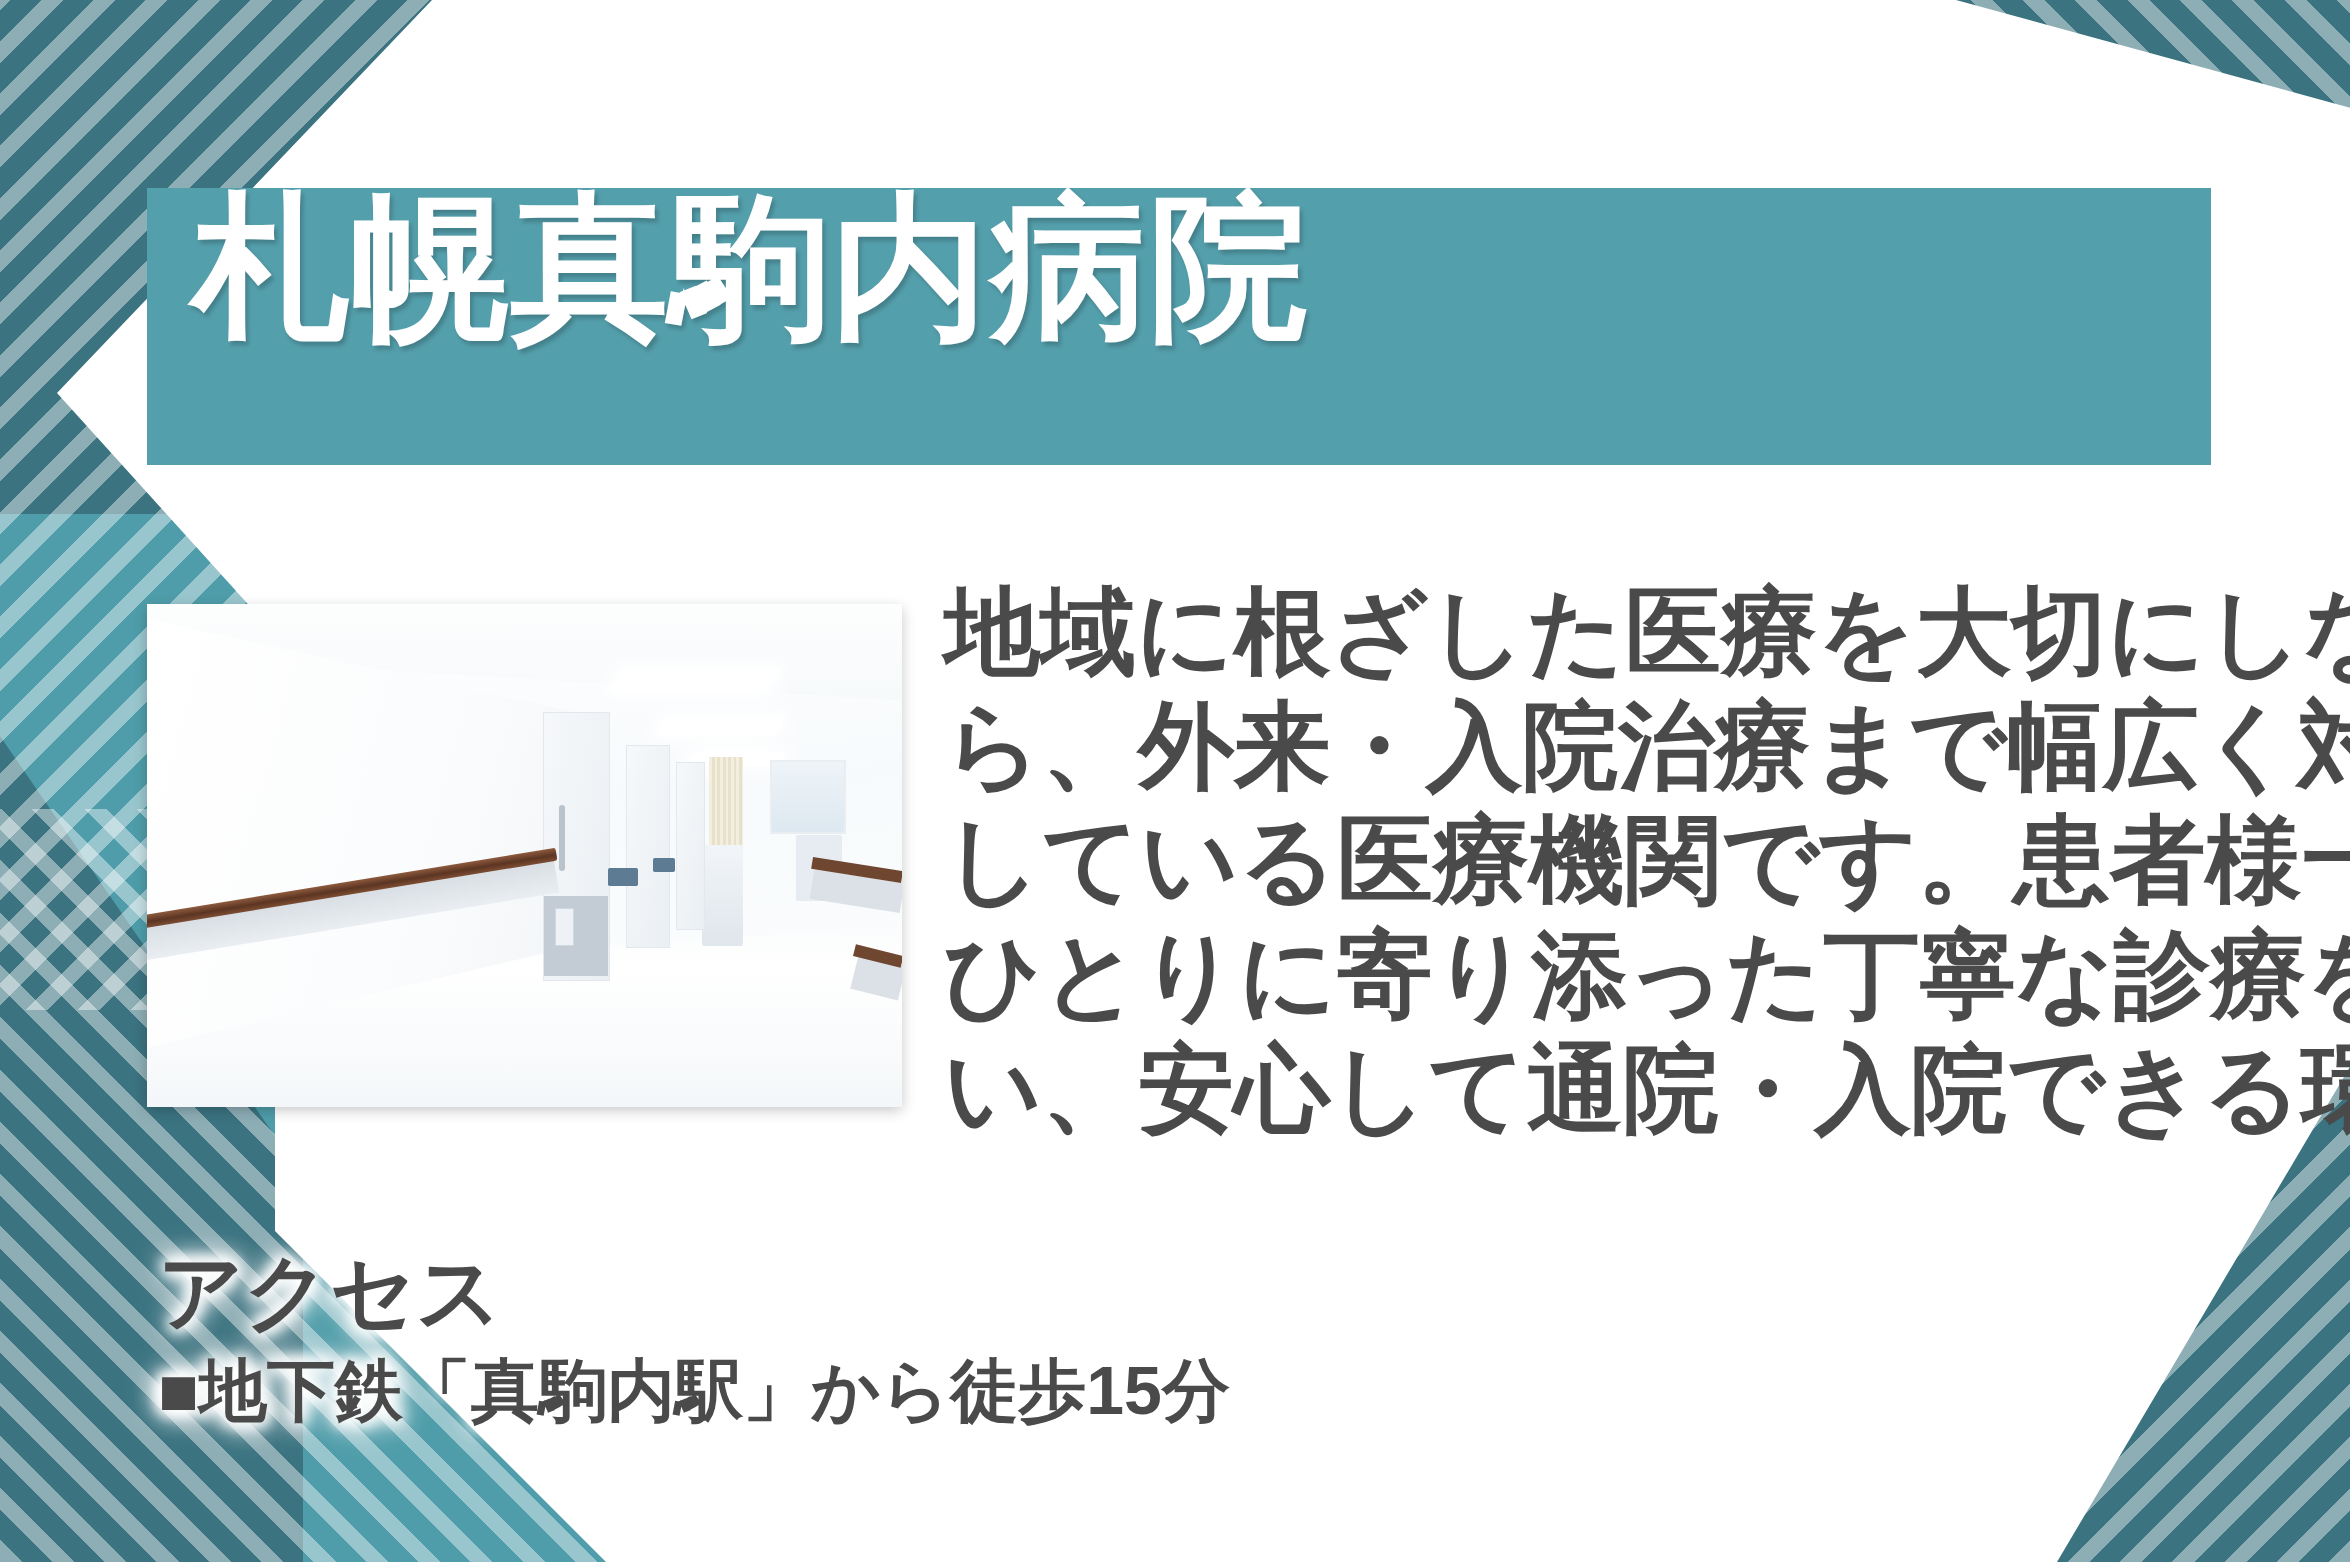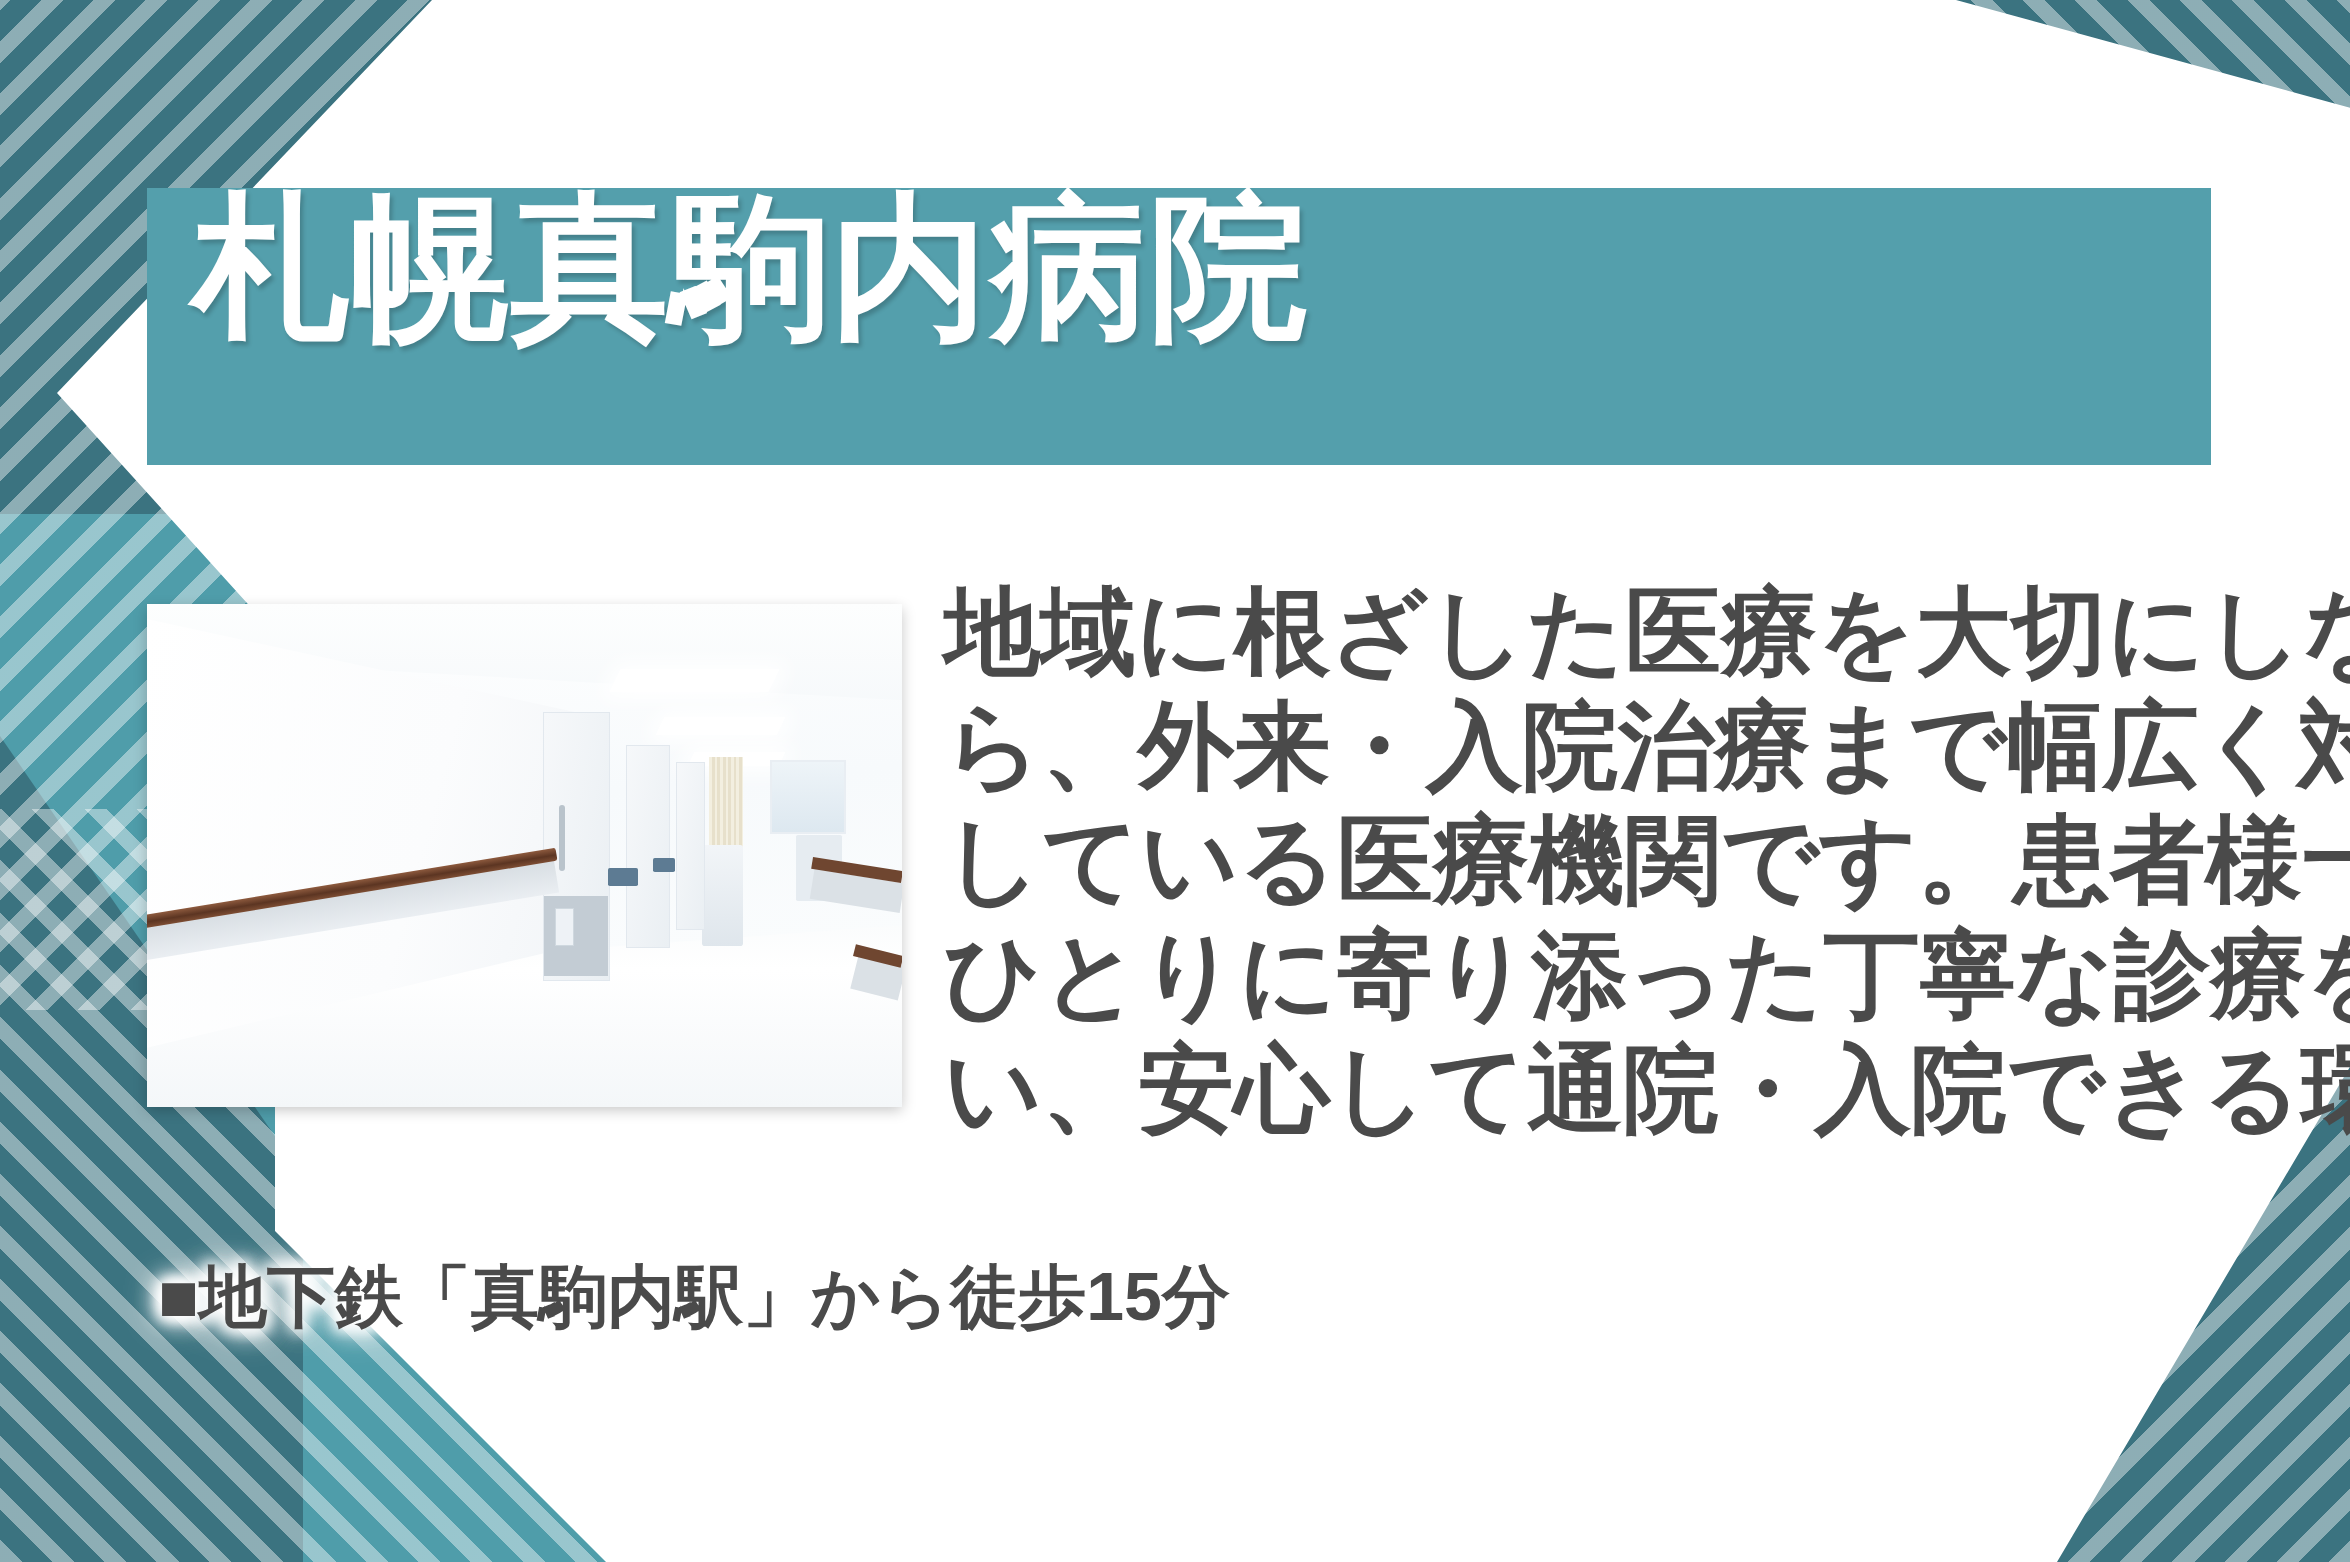--- a/index.html
+++ b/index.html
@@ -394,17 +394,18 @@
 
   <div class="body-text">
     <span class="body-line">地域に根ざした医療を大切にしなが</span>
     <span class="body-line">ら、外来・入院治療まで幅広く対応</span>
     <span class="body-line">している医療機関です。患者様一人</span>
     <span class="body-line">ひとりに寄り添った丁寧な診療を行</span>
     <span class="body-line">い、安心して通院・入院できる環境</span>
   </div>
 
   <div class="access-block">
+    <div class="access-title">アクセス</div>
     <div class="access-detail">■地下鉄「真駒内駅」から徒歩15分</div>
   </div>
 
 </div>
 
 
 </body></html>

